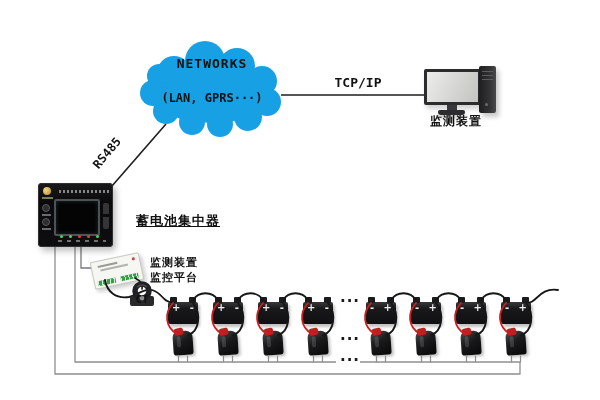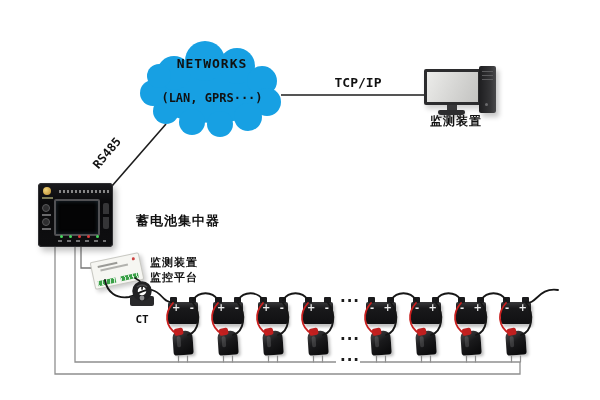--- a/index.html
+++ b/index.html
@@ -63,21 +63,21 @@
   .vc-device{left:92px;top:257px;width:48px;height:26px;background:#f6f6f2;border:1px solid #c8c8c2;
         border-radius:2px;transform:rotate(-12deg);box-shadow:2px 3px 4px rgba(0,0,0,.2);}
   .vc-bar1{left:6px;top:4px;width:20px;height:2px;background:#9a9a96;}
   .vc-bar2{left:8px;top:8px;width:28px;height:2px;background:#b2b2ae;}
   .vc-dot{right:4px;top:3px;width:3px;height:3px;border-radius:50%;background:#c44;}
   .vc-strip{bottom:2px;width:18px;height:5px;background:#3aa047;
         background-image:repeating-linear-gradient(90deg,rgba(255,255,255,.8) 0 1px,transparent 1px 4px);}
   .vc-strip.s1{left:3px;} .vc-strip.s2{right:4px;}
   .vc-label1{left:150px;top:255px;font-size:11px;}
   .vc-label2{left:150px;top:270px;font-size:11px;}
-  .ct-label{left:131px;top:313px;width:22px;font-size:11px;}
+  .ct-label{left:131px;top:293px;width:22px;font-size:11px;}
 
   
   .battery-unit{position:absolute;top:298px;width:30px;height:60px;}
   .battery{position:absolute;left:0;top:4px;width:30px;height:22px;border-radius:2px;
         background:linear-gradient(180deg,#38383a,#19191b 30%,#101012);
         box-shadow:2px 3px 3px rgba(0,0,0,.25);}
   .term{position:absolute;top:-5px;width:7px;height:6px;background:#1b1b1d;border-radius:1px;}
   .term-l{left:2px;} .term-r{right:2px;}
   .pol{position:absolute;top:1px;color:#ededed;font-size:10px;font-weight:bold;line-height:10px;}
   .pol-l{left:4px;} .pol-r{right:4px;}
@@ -291,21 +291,21 @@
         <path d="M 526 302 C 536 306, 538 287, 558 290" stroke="#161616" stroke-width="1.8" fill="none" stroke-linecap="round"></path>
       </g>
   </svg>
 
   <div id="label-layer">
     <div class="lbl mono center cloud-line1">NETWORKS</div>
     <div class="lbl mono center cloud-line2">(LAN, GPRS···)</div>
     <div class="lbl mono center tcp-label">TCP/IP</div>
     <div class="lbl mono center rs485-label">RS485</div>
     <div class="lbl cjk center pc-label">监测装置</div>
-    <div class="lbl cjk" style="left:136px;top:212px;font-size:13px;">蓄电池集中器</div>
+    <div class="lbl cjk" style="left:136px;top:212px;font-size:13px;text-decoration:underline;">蓄电池集中器</div>
     <div class="lbl cjk vc-label1">监测装置</div>
     <div class="lbl cjk vc-label2">监控平台</div>
     <div class="lbl mono center ct-label">CT</div>
     <div class="dots" style="top:294px;">···</div>
     <div class="dots" style="top:332px;">···</div>
     <div class="dots" style="top:353px;">···</div>
   </div>
 </div>
 
 </body></html>

